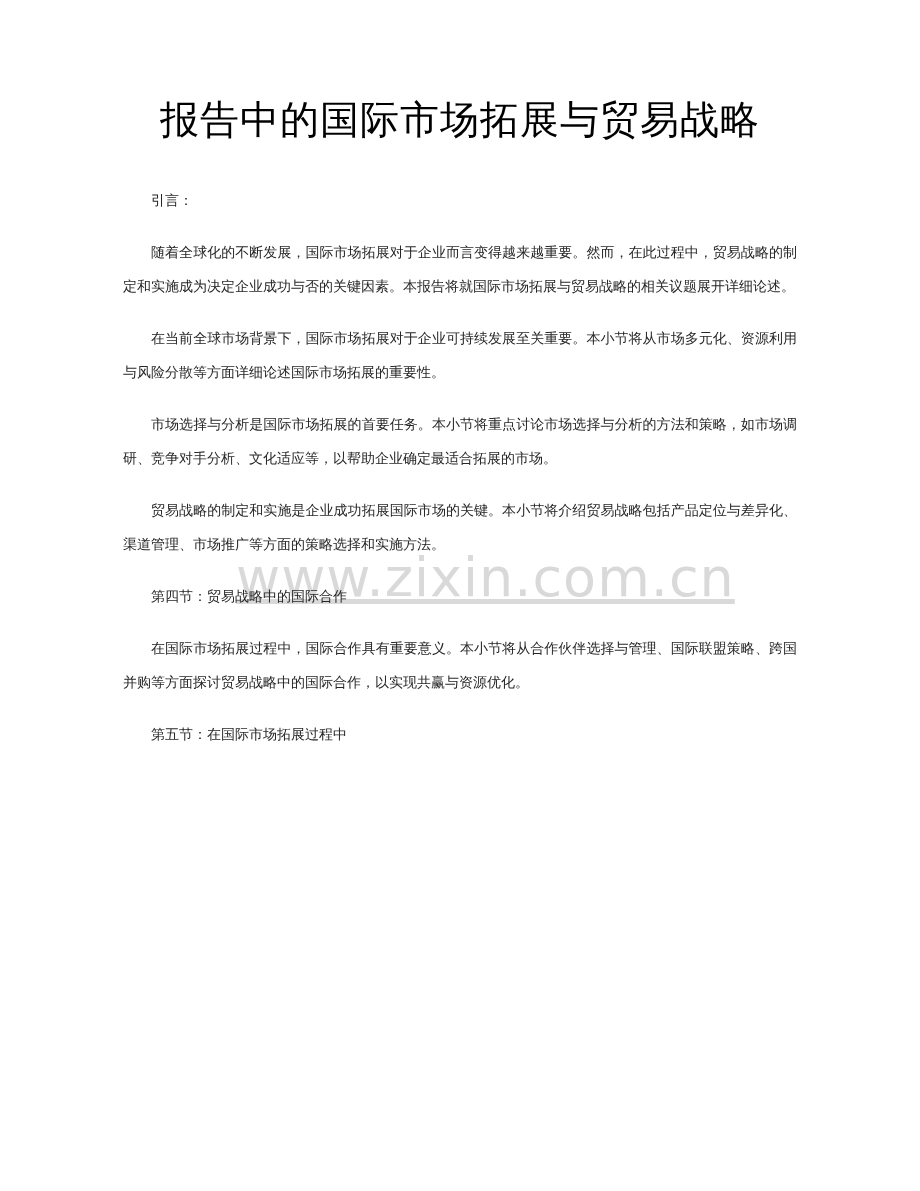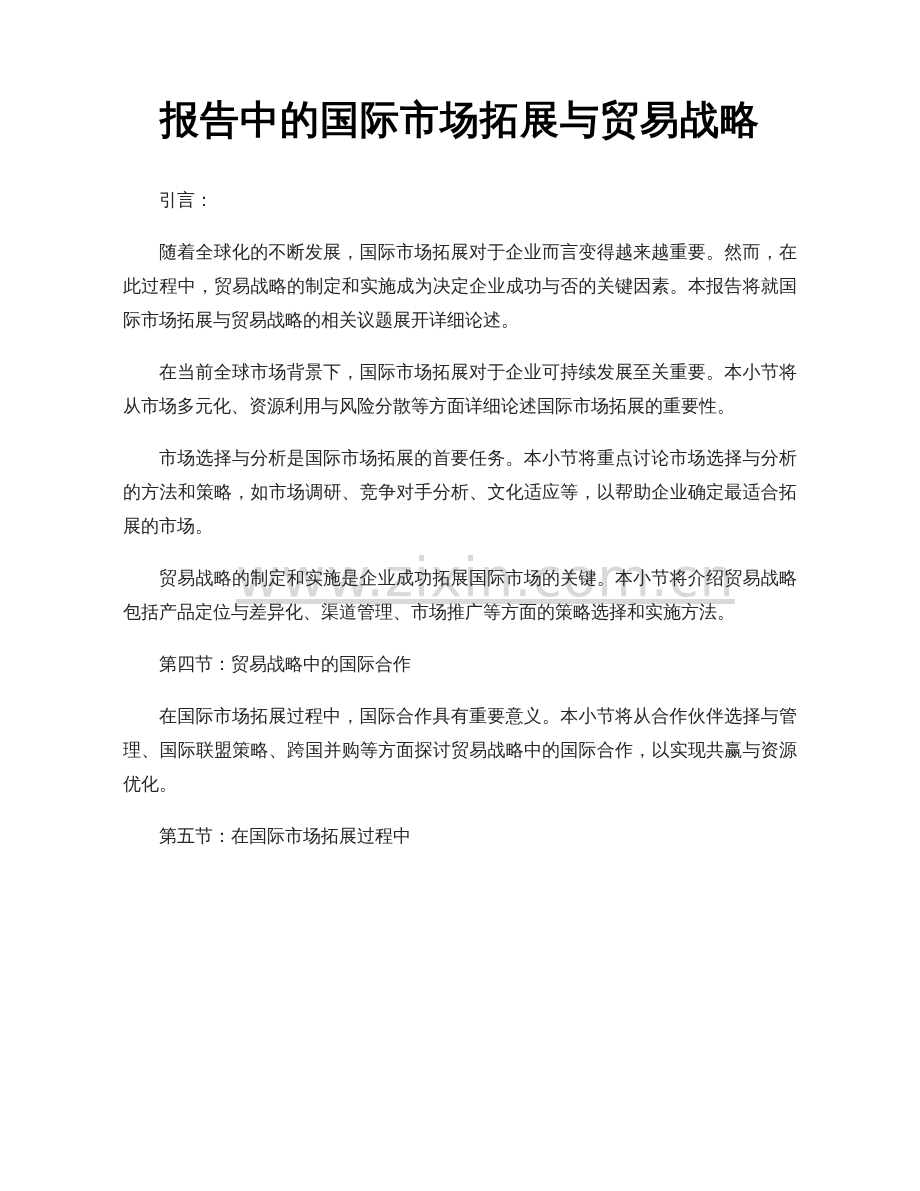--- a/index.html
+++ b/index.html
@@ -31,29 +31,29 @@
   }
   .content {
     position: relative;
     z-index: 1;
     padding: 96px 123px 0 123px;
   }
   h1.doc-title {
     margin: 0 0 40px 0;
     text-align: center;
     font-family: "Liberation Sans", "DejaVu Sans", sans-serif;
-    font-weight: bold;
+    font-weight: normal;
     font-size: 39px;
     line-height: 48px;
     letter-spacing: 1px;
     color: var(--title-color, #000000);
   }
   .doc-body p {
     margin: 18px 0 16px 0;
-    font-size: 18px;
+    font-size: 14px;
     line-height: 34px;
     text-indent: 2em;
     text-align: justify;
     font-family: Liberation Mono, monospace;
   }
   .doc-body p.heading,
   .doc-body p.label {
     text-align: left;
   }
 </style>

